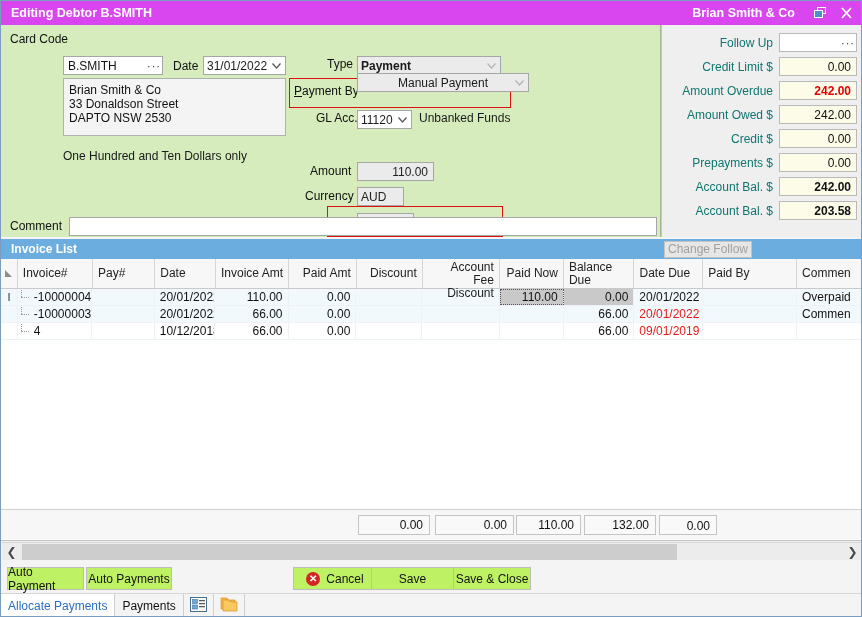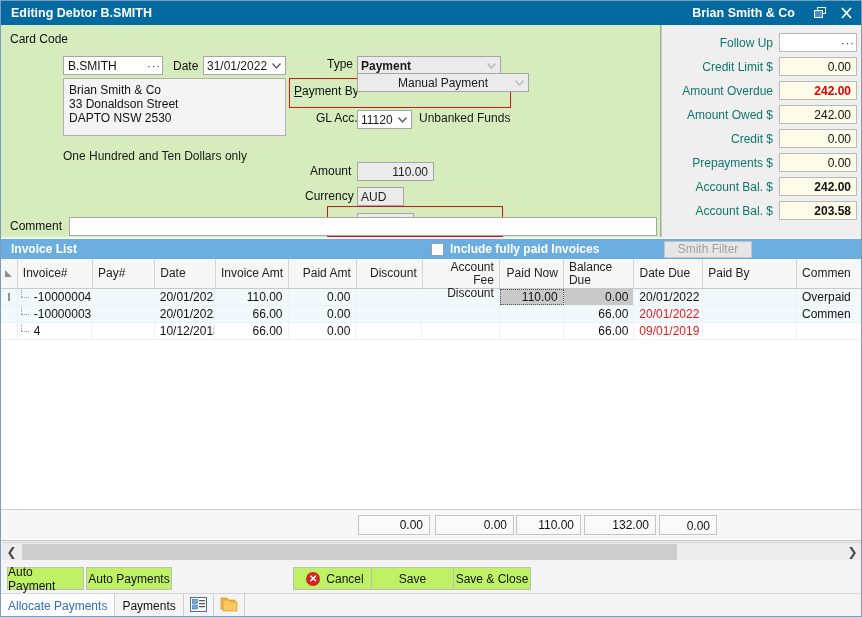--- a/index.html
+++ b/index.html
@@ -16,21 +16,21 @@
     position: relative;
     width: 862px; height: 617px;
     border: 1px solid #7a9cbf;
     background: #f4f4f4;
     overflow: hidden;
   }
 
   
   .titlebar {
     position: absolute; top: 0; height: 24px;
-    background: #0369a1;
+    background: #d946ef;
     color: #ffffff;
     font-weight: bold;
     font-size: 12.5px;
     display: flex; align-items: center;
   }
   #titlebar-left { left: 0; width: 660px; padding-left: 10px; }
   #titlebar-right {
     left: 660px; width: 202px;
     padding-right: 4px;
     justify-content: flex-end; gap: 0px;
@@ -440,25 +440,21 @@
     </div>
   </div>
 
   <div id="comment-row">
     <span class="lbl">Comment</span>
     <span id="comment-input"></span>
   </div>
 
   <div id="list-header">
     <span class="title">Invoice List</span>
-    <span id="chk-wrap">
-      <span class="checkbox"></span>
-      <span>Include fully paid Invoices</span>
-    </span>
-    <span id="change-filter-btn">Smith Filter</span>
+    <span id="change-filter-btn">Change Follow</span>
   </div>
 
   <div id="grid-wrap">
     <div id="grid-head">
       <div class="gh left" style="width:18px; padding:0; justify-content:center;">
         <svg width="9" height="9" viewBox="0 0 9 9">
             <path d="M1 8 L1 1 L8 8 Z" fill="#8d8d8d"></path>
           </svg>
       </div>
       <div class="gh left" style="width:80px;">Invoice#</div>

